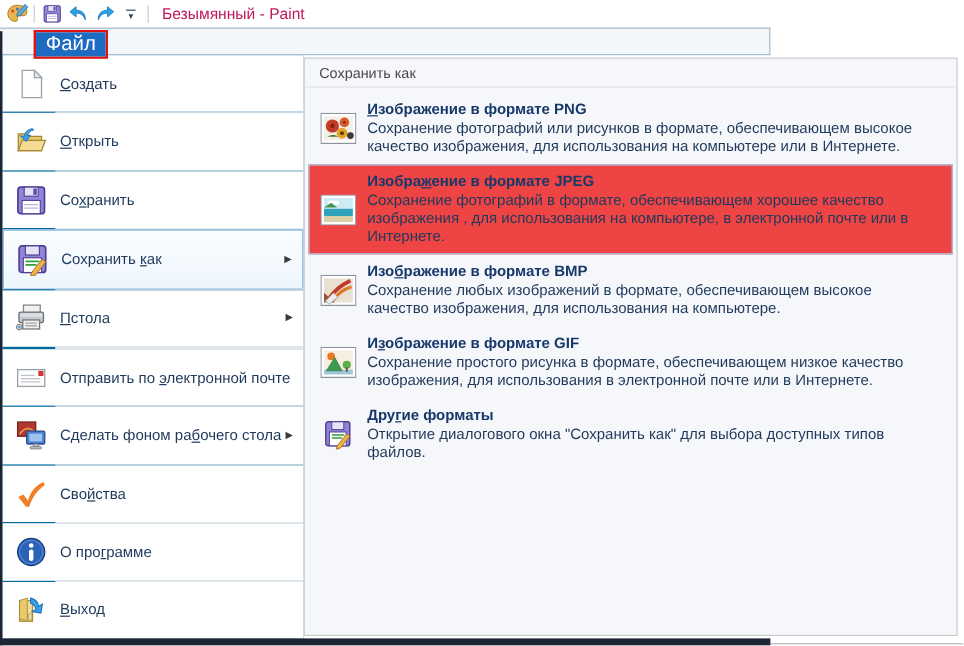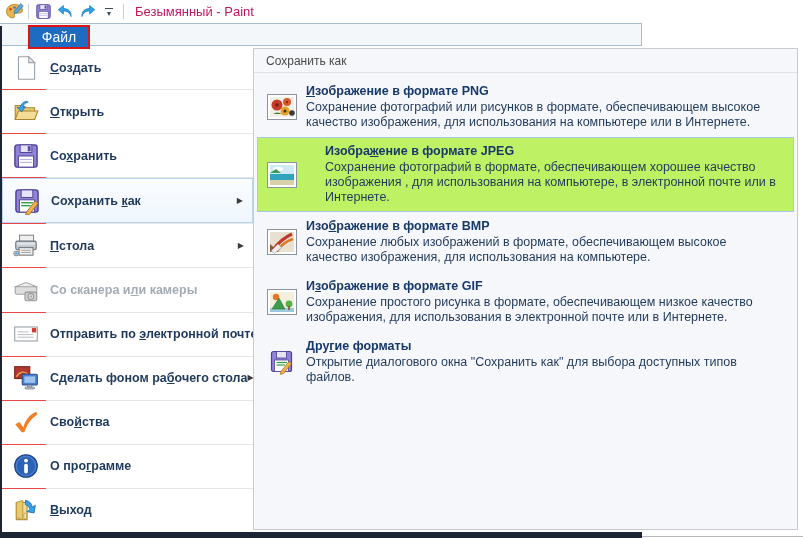--- a/index.html
+++ b/index.html
@@ -22,48 +22,48 @@
   .chev-line { width:8px; height:0; border-top:1.5px solid #3a4a5a; margin-bottom:2px; }
   .chev-glyph { font-size:8px; color:#3a4a5a; }
   .win-title { margin-left:8px; font-size:13px; color:#be185d; }
 
   
   .tabstrip { position:absolute; left:0; top:23px; width:642px; height:23px;
     background:#f4f7fa; border-top:1px solid #a9bccd; border-right:1px solid #a9bccd;
     border-bottom:1px solid #a9bccd; }
   .file-tab-annot { position:absolute; left:28px; top:25px; border:2px solid #dc1414; z-index:6; }
   .file-tab { width:58px; height:20px; background:#1e6bc2; color:#fff;
-    display:flex; align-items:center; justify-content:center; font-size:14px; }
+    display:flex; align-items:center; justify-content:center; font-size:17px; }
 
   
   .edge-left   { position:absolute; left:0; top:26px; width:2px; height:512px; background:#1d2433; z-index:5; }
   .edge-bottom { position:absolute; left:0; top:532px; width:642px; height:6px; background:#1d2433; z-index:5; }
   .edge-bottom-right { position:absolute; left:642px; top:536px; width:161px; height:1px; background:#b4b9c0; }
 
   
   .menu-panel { position:absolute; left:2px; top:46px; width:251px; height:486px;
-    background:#ef4444; z-index:2; display:flex; flex-direction:column;font-weight:bold; }
+    background:#0369a1; z-index:2; display:flex; flex-direction:column; }
   .mi { flex:1 1 0; display:flex; align-items:center; padding-left:7px; position:relative; background:#fff; }
   .mi .ic { width:34px; height:30px; display:flex; align-items:center; justify-content:center; flex:none; }
   .mi .ic svg { width:28px; height:28px; }
   .mi .lbl { margin-left:7px; white-space:nowrap; }
   .msep { height:1px; background:#e6e6e6; margin-left:44px; flex:none; }
   .mi.disabled .lbl { color:#a3abb5; }
   .mi.disabled .ic { filter:grayscale(85%); opacity:.75; }
   .mi.selected { border:1px solid #b9d5f0; background:linear-gradient(#fbfdff,#eef6fd); }
   .arrow { margin-left:auto; margin-right:9px; font-size:8px; color:#3a3a3a; line-height:1; }
 
   
   .flyout { position:absolute; left:253px; top:48px; width:545px; height:482px;
     background:#f6f7fa; border:1px solid #c9cbd0; z-index:3; }
   .fly-header { height:24px; line-height:24px; padding-left:12px; color:#4a4a4a;
     font-size:12px; border-bottom:1px solid #e0e1e4; }
   .fly-items { padding:4px 3px 0 3px; }
   .si { display:flex; align-items:center; padding:5px 8px 6px 9px; border:1px solid transparent; }
-  .si.selected { background:#bef264; border:1px solid #a6c8ee;gap:19px; }
+  .si.selected { background:#ef4444; border:1px solid #a6c8ee; }
   .si .thumb { width:30px; height:26px; flex:none; margin-top:1px; }
   .si .thumb svg { width:30px; height:26px; }
   .si .txt { margin-left:9px; }
   .si .t { font-weight:bold; color:#17386b; line-height:16px; }
   .si .d { color:#1e395b; line-height:15px; max-width:458px; margin-top:1px; }
 </style>
 </head>
 <body>
 
 <div class="titlebar">
@@ -183,32 +183,20 @@
           <line x1="8.5" y1="19" x2="17.5" y2="19" stroke="#aaa"></line>
         <circle cx="3.8" cy="20" r="2.2" fill="#c8cdd3" stroke="#6a7078" stroke-width="0.7"></circle>
         <circle cx="3.8" cy="20" r="0.9" fill="#3aa0e8"></circle>
       </svg>
     </span>
     <span class="lbl"><span></span><u>П</u><span>стола</span></span>
     <span class="arrow">▶</span>
   </div>
   <div class="msep"></div>
 
-  <div class="mi disabled">
-    <span class="ic">
-      <svg viewBox="0 0 26 26">
-        <path d="M3 10l10-4 10 4-10 3z" fill="#e7eaee" stroke="#8a9098"></path>
-        <rect x="3" y="10" width="20" height="7" rx="1.5" fill="#cfd4da" stroke="#7d848c"></rect>
-        <rect x="12" y="15" width="11" height="8" rx="1.5" fill="#b9bfc7" stroke="#70767e"></rect>
-        <circle cx="17.5" cy="19" r="2.6" fill="#e7eaee" stroke="#70767e"></circle>
-        <circle cx="17.5" cy="19" r="1.2" fill="#8a9098"></circle>
-      </svg>
-    </span>
-    <span class="lbl"><span>Со сканера и</span><u>л</u><span>и камеры</span></span>
-  </div>
   <div class="msep"></div>
 
   <div class="mi">
     <span class="ic">
       <svg viewBox="0 0 26 26">
         <rect x="2.5" y="6.5" width="21" height="13" fill="#fdfdfd" stroke="#9aa0a8"></rect>
         <rect x="18.5" y="7.5" width="4" height="4" fill="#cc3b30"></rect>
         <line x1="5" y1="11" x2="15.5" y2="11" stroke="#c0c4ca"></line>
         <line x1="5" y1="13.5" x2="20" y2="13.5" stroke="#c0c4ca"></line>
         <line x1="5" y1="16" x2="20" y2="16" stroke="#c0c4ca"></line>

